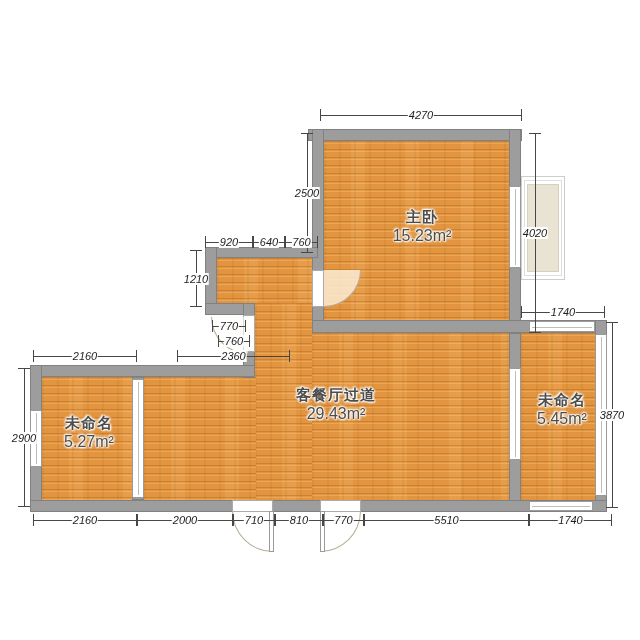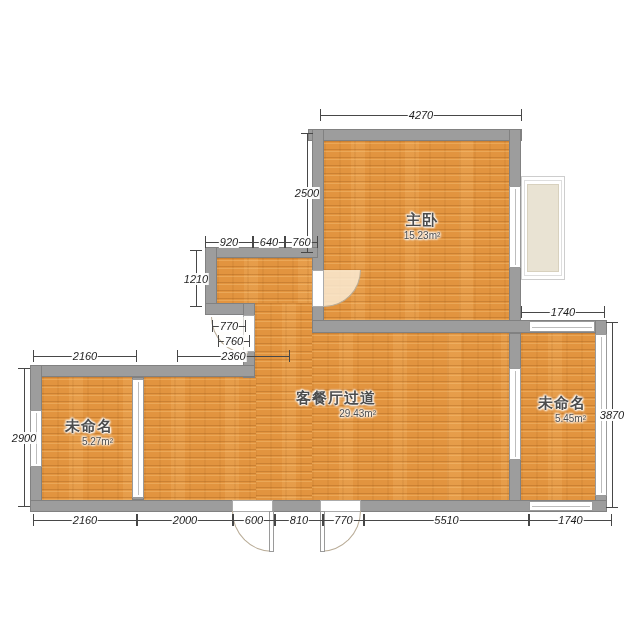--- a/index.html
+++ b/index.html
@@ -28,21 +28,21 @@
   .bay.inner{background:#e9e3d3;border:1px solid #d8d1be;}
   .dim{position:absolute;z-index:5;}
   .dim .dl{position:absolute;background:#474747;}
   .dim .tk{position:absolute;background:#474747;}
   .dim .lab{position:absolute;left:50%;top:50%;transform:translate(-50%,-50%);
      background:rgba(255,255,255,0.95);color:#1e1e1e;font-size:11px;line-height:12px;
      padding:0 1px;white-space:nowrap;font-style:italic;}
   .room-label{position:absolute;z-index:5;transform:translate(-50%,-50%);text-align:center;color:#4d4d4d;
      text-shadow:0 0 2px #fff,0 0 2px #fff,0 0 3px #fff,1px 1px 2px #fff,-1px -1px 2px #fff;}
   .room-label .nm{font-size:15px;font-weight:bold;letter-spacing:1px;white-space:nowrap;}
-  .room-label .ar{font-size:10px;white-space:nowrap;text-align:right;}
+  .room-label .ar{font-size:16px;white-space:nowrap;}
 </style>
 </head>
 <body>
 
 <div id="plan">
     <div class="floor" style="left: 324px; top: 141px; width: 186px; height: 180px;"></div>
     <div class="floor" style="left: 217px; top: 258px; width: 96px; height: 46px;"></div>
     <div class="floor" style="left: 255px; top: 303px; width: 58px; height: 198px;"></div>
     <div class="floor" style="left: 312px; top: 333px; width: 198px; height: 168px;"></div>
     <div class="floor" style="left: 144px; top: 377px; width: 112px; height: 124px;"></div>
@@ -87,20 +87,26 @@
       <div class="tk" style="top: 0px; width: 1px; height: 12px; left: 0px;"></div>
       <div class="tk" style="top: 0px; width: 1px; height: 12px; right: 0px;"></div>
       <span class="lab">4270</span>
     </div>
     <div class="dim" style="left: 301px; top: 133px; width: 12px; height: 120px;">
       <div class="dl" style="top: 0px; bottom: 0px; left: 6px; width: 1px;"></div>
       <div class="tk" style="left: 0px; width: 12px; height: 1px; top: 0px;"></div>
       <div class="tk" style="left: 0px; width: 12px; height: 1px; bottom: 0px;"></div>
       <span class="lab">2500</span>
     </div>
+    <div class="dim" style="left: 529px; top: 133px; width: 12px; height: 200px;">
+      <div class="dl" style="top: 0px; bottom: 0px; left: 6px; width: 1px;"></div>
+      <div class="tk" style="left: 0px; width: 12px; height: 1px; top: 0px;"></div>
+      <div class="tk" style="left: 0px; width: 12px; height: 1px; bottom: 0px;"></div>
+      <span class="lab">4020</span>
+    </div>
     <div class="dim" style="left: 205px; top: 236px; width: 48px; height: 12px;">
       <div class="dl" style="left: 0px; right: 0px; top: 6px; height: 1px;"></div>
       <div class="tk" style="top: 0px; width: 1px; height: 12px; left: 0px;"></div>
       <div class="tk" style="top: 0px; width: 1px; height: 12px; right: 0px;"></div>
       <span class="lab">920</span>
     </div>
     <div class="dim" style="left: 253px; top: 236px; width: 32px; height: 12px;">
       <div class="dl" style="left: 0px; right: 0px; top: 6px; height: 1px;"></div>
       <div class="tk" style="top: 0px; width: 1px; height: 12px; left: 0px;"></div>
       <div class="tk" style="top: 0px; width: 1px; height: 12px; right: 0px;"></div>
@@ -169,21 +175,21 @@
     <div class="dim" style="left: 137px; top: 514px; width: 96px; height: 12px;">
       <div class="dl" style="left: 0px; right: 0px; top: 6px; height: 1px;"></div>
       <div class="tk" style="top: 0px; width: 1px; height: 12px; left: 0px;"></div>
       <div class="tk" style="top: 0px; width: 1px; height: 12px; right: 0px;"></div>
       <span class="lab">2000</span>
     </div>
     <div class="dim" style="left: 233px; top: 514px; width: 42px; height: 12px;">
       <div class="dl" style="left: 0px; right: 0px; top: 6px; height: 1px;"></div>
       <div class="tk" style="top: 0px; width: 1px; height: 12px; left: 0px;"></div>
       <div class="tk" style="top: 0px; width: 1px; height: 12px; right: 0px;"></div>
-      <span class="lab">600</span>
+      <span class="lab">710</span>
     </div>
     <div class="dim" style="left: 275px; top: 514px; width: 48px; height: 12px;">
       <div class="dl" style="left: 0px; right: 0px; top: 6px; height: 1px;"></div>
       <div class="tk" style="top: 0px; width: 1px; height: 12px; left: 0px;"></div>
       <div class="tk" style="top: 0px; width: 1px; height: 12px; right: 0px;"></div>
       <span class="lab">810</span>
     </div>
     <div class="dim" style="left: 323px; top: 514px; width: 41px; height: 12px;">
       <div class="dl" style="left: 0px; right: 0px; top: 6px; height: 1px;"></div>
       <div class="tk" style="top: 0px; width: 1px; height: 12px; left: 0px;"></div>

